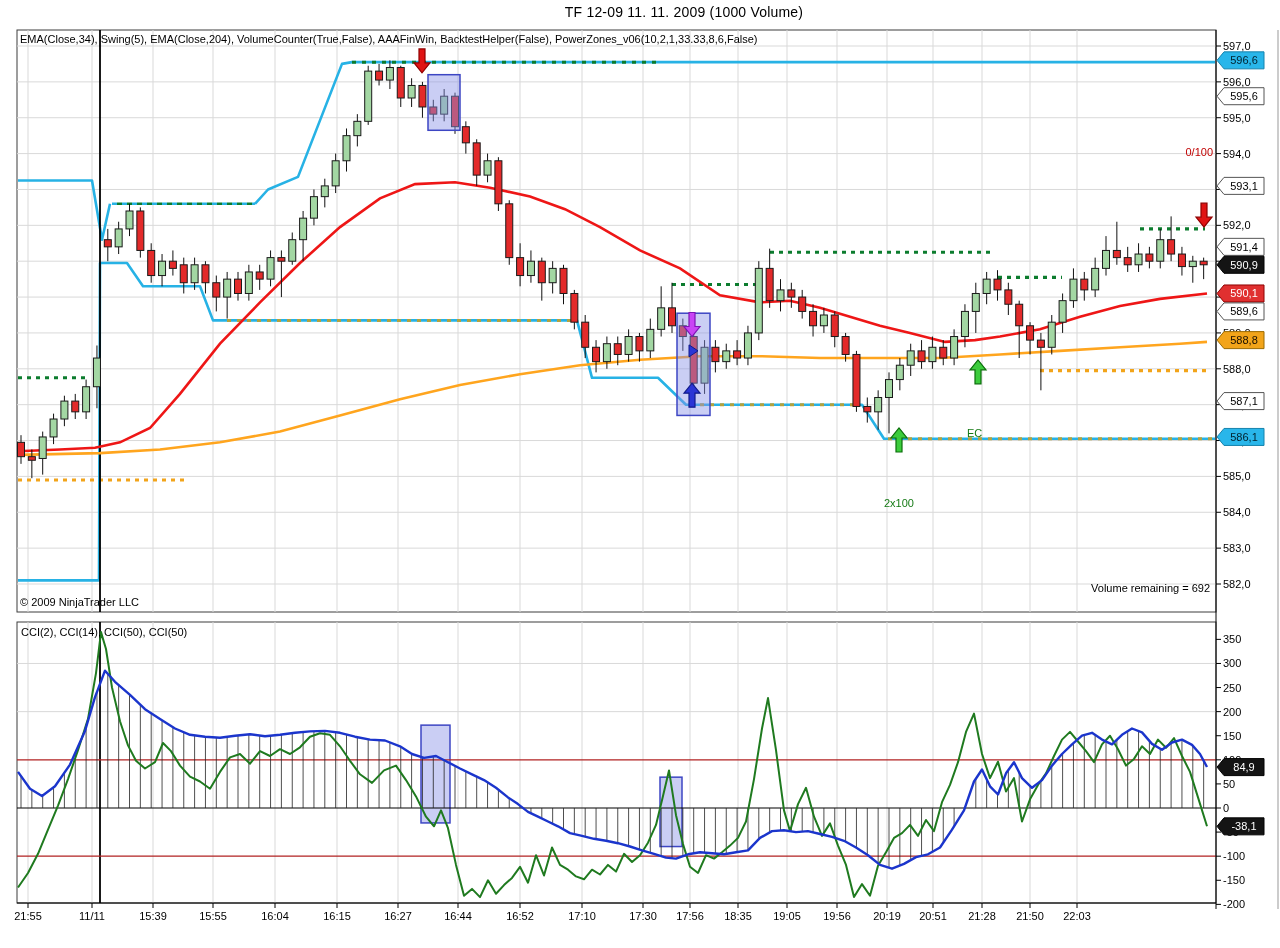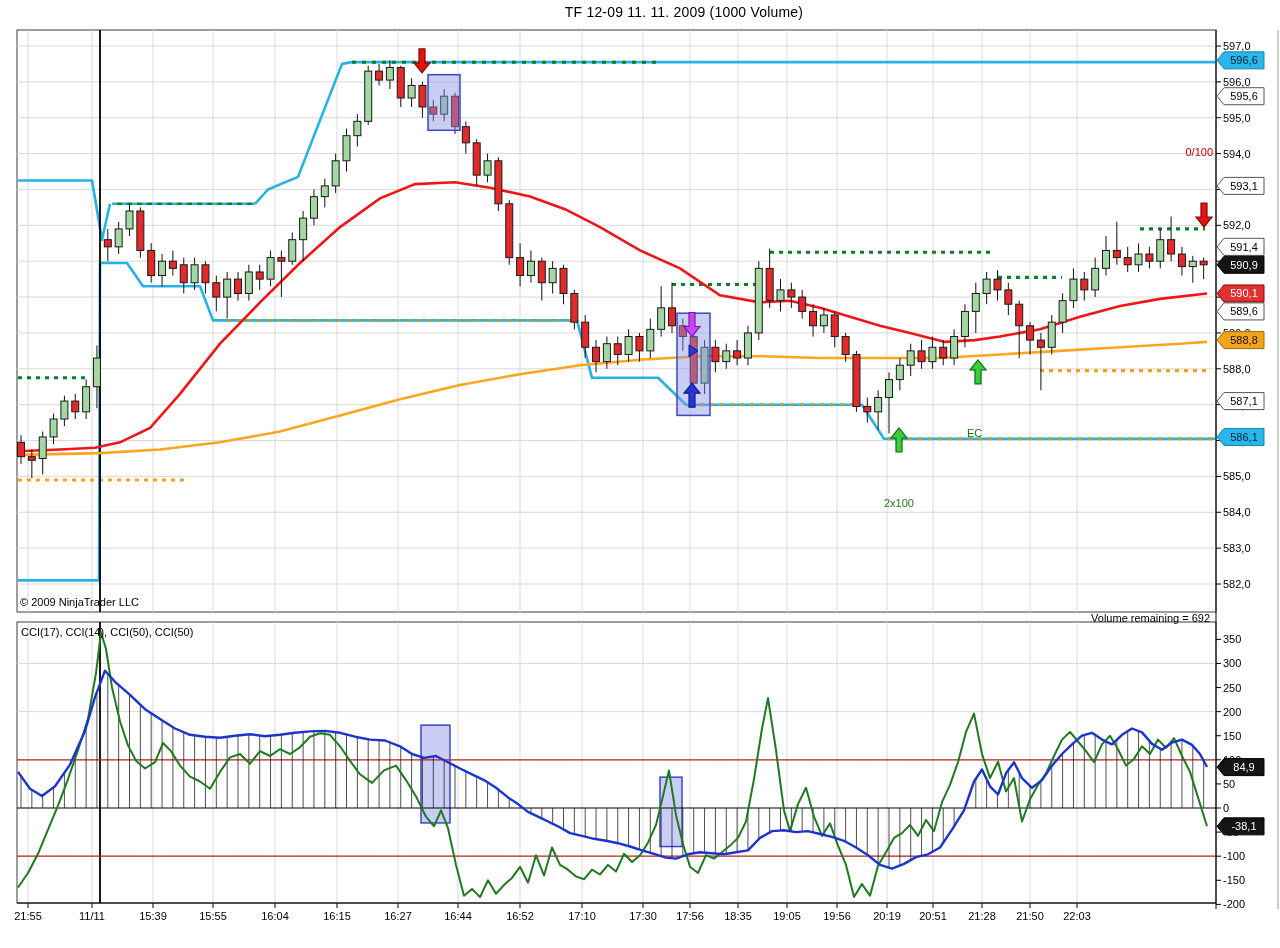--- a/index.html
+++ b/index.html
@@ -5,21 +5,21 @@
   html,body{margin:0;padding:0;background:#ffffff;}
   #app{position:relative;width:1280px;height:948px;background:#fff;overflow:hidden;
        font-family:"Liberation Sans",sans-serif;color:#000;}
   #chart-svg{position:absolute;left:0;top:0;}
   .anno{position:absolute;font-size:11px;white-space:nowrap;line-height:12px;}
   #chart-title{position:absolute;top:4px;left:0;width:1280px;text-align:center;
        font-size:14px;letter-spacing:.2px;padding-left:44px;}
   #ind-price{left:20px;top:33px;}
   #ind-cci{left:21px;top:626px;}
   #copyright{left:20px;top:596px;text-align:center;}
-  #volnote{top:612px;right:70px;}
+  #volnote{top:582px;right:70px;}
   #counter{top:146px;right:67px;color:#c00000;}
   #sizenote{left:884px;top:497px;color:#157a15;text-align:right;}
   #eclabel{left:967px;top:427px;color:#157a15;}
 </style>
 </head>
 <body>
 
 <div id="app">
   <div id="chart-title">TF 12-09  11. 11. 2009 (1000 Volume)</div>
   <svg id="chart-svg" width="1280" height="948" viewBox="0 0 1280 948">
@@ -589,19 +589,20 @@
         <line x1="933" x2="933" y1="903" y2="908" stroke="#000" stroke-width="1"></line>
         <text x="933" y="920" font-size="11" font-family="&quot;Liberation Sans&quot;,sans-serif" text-anchor="middle" fill="#000">20:51</text>
         <line x1="982" x2="982" y1="903" y2="908" stroke="#000" stroke-width="1"></line>
         <text x="982" y="920" font-size="11" font-family="&quot;Liberation Sans&quot;,sans-serif" text-anchor="middle" fill="#000">21:28</text>
         <line x1="1030" x2="1030" y1="903" y2="908" stroke="#000" stroke-width="1"></line>
         <text x="1030" y="920" font-size="11" font-family="&quot;Liberation Sans&quot;,sans-serif" text-anchor="middle" fill="#000">21:50</text>
         <line x1="1077" x2="1077" y1="903" y2="908" stroke="#000" stroke-width="1"></line>
         <text x="1077" y="920" font-size="11" font-family="&quot;Liberation Sans&quot;,sans-serif" text-anchor="middle" fill="#000">22:03</text>
       </g>
     </svg>
-  <div class="anno" id="ind-cci">CCI(17), CCI(14), CCI(50), CCI(50)</div>
+  <div class="anno" id="ind-price">EMA(Close,34), Swing(5), EMA(Close,204), VolumeCounter(True,False), AAAFinWin, BacktestHelper(False), PowerZones_v06(10,2,1,33.33,8,6,False)</div>
+  <div class="anno" id="ind-cci">CCI(2), CCI(14), CCI(50), CCI(50)</div>
   <div class="anno" id="copyright">© 2009 NinjaTrader LLC</div>
   <div class="anno" id="volnote">Volume remaining = 692</div>
   <div class="anno" id="counter">0/100</div>
   <div class="anno" id="sizenote">2x100</div>
   <div class="anno" id="eclabel">EC</div>
 </div>
 
 </body></html>

